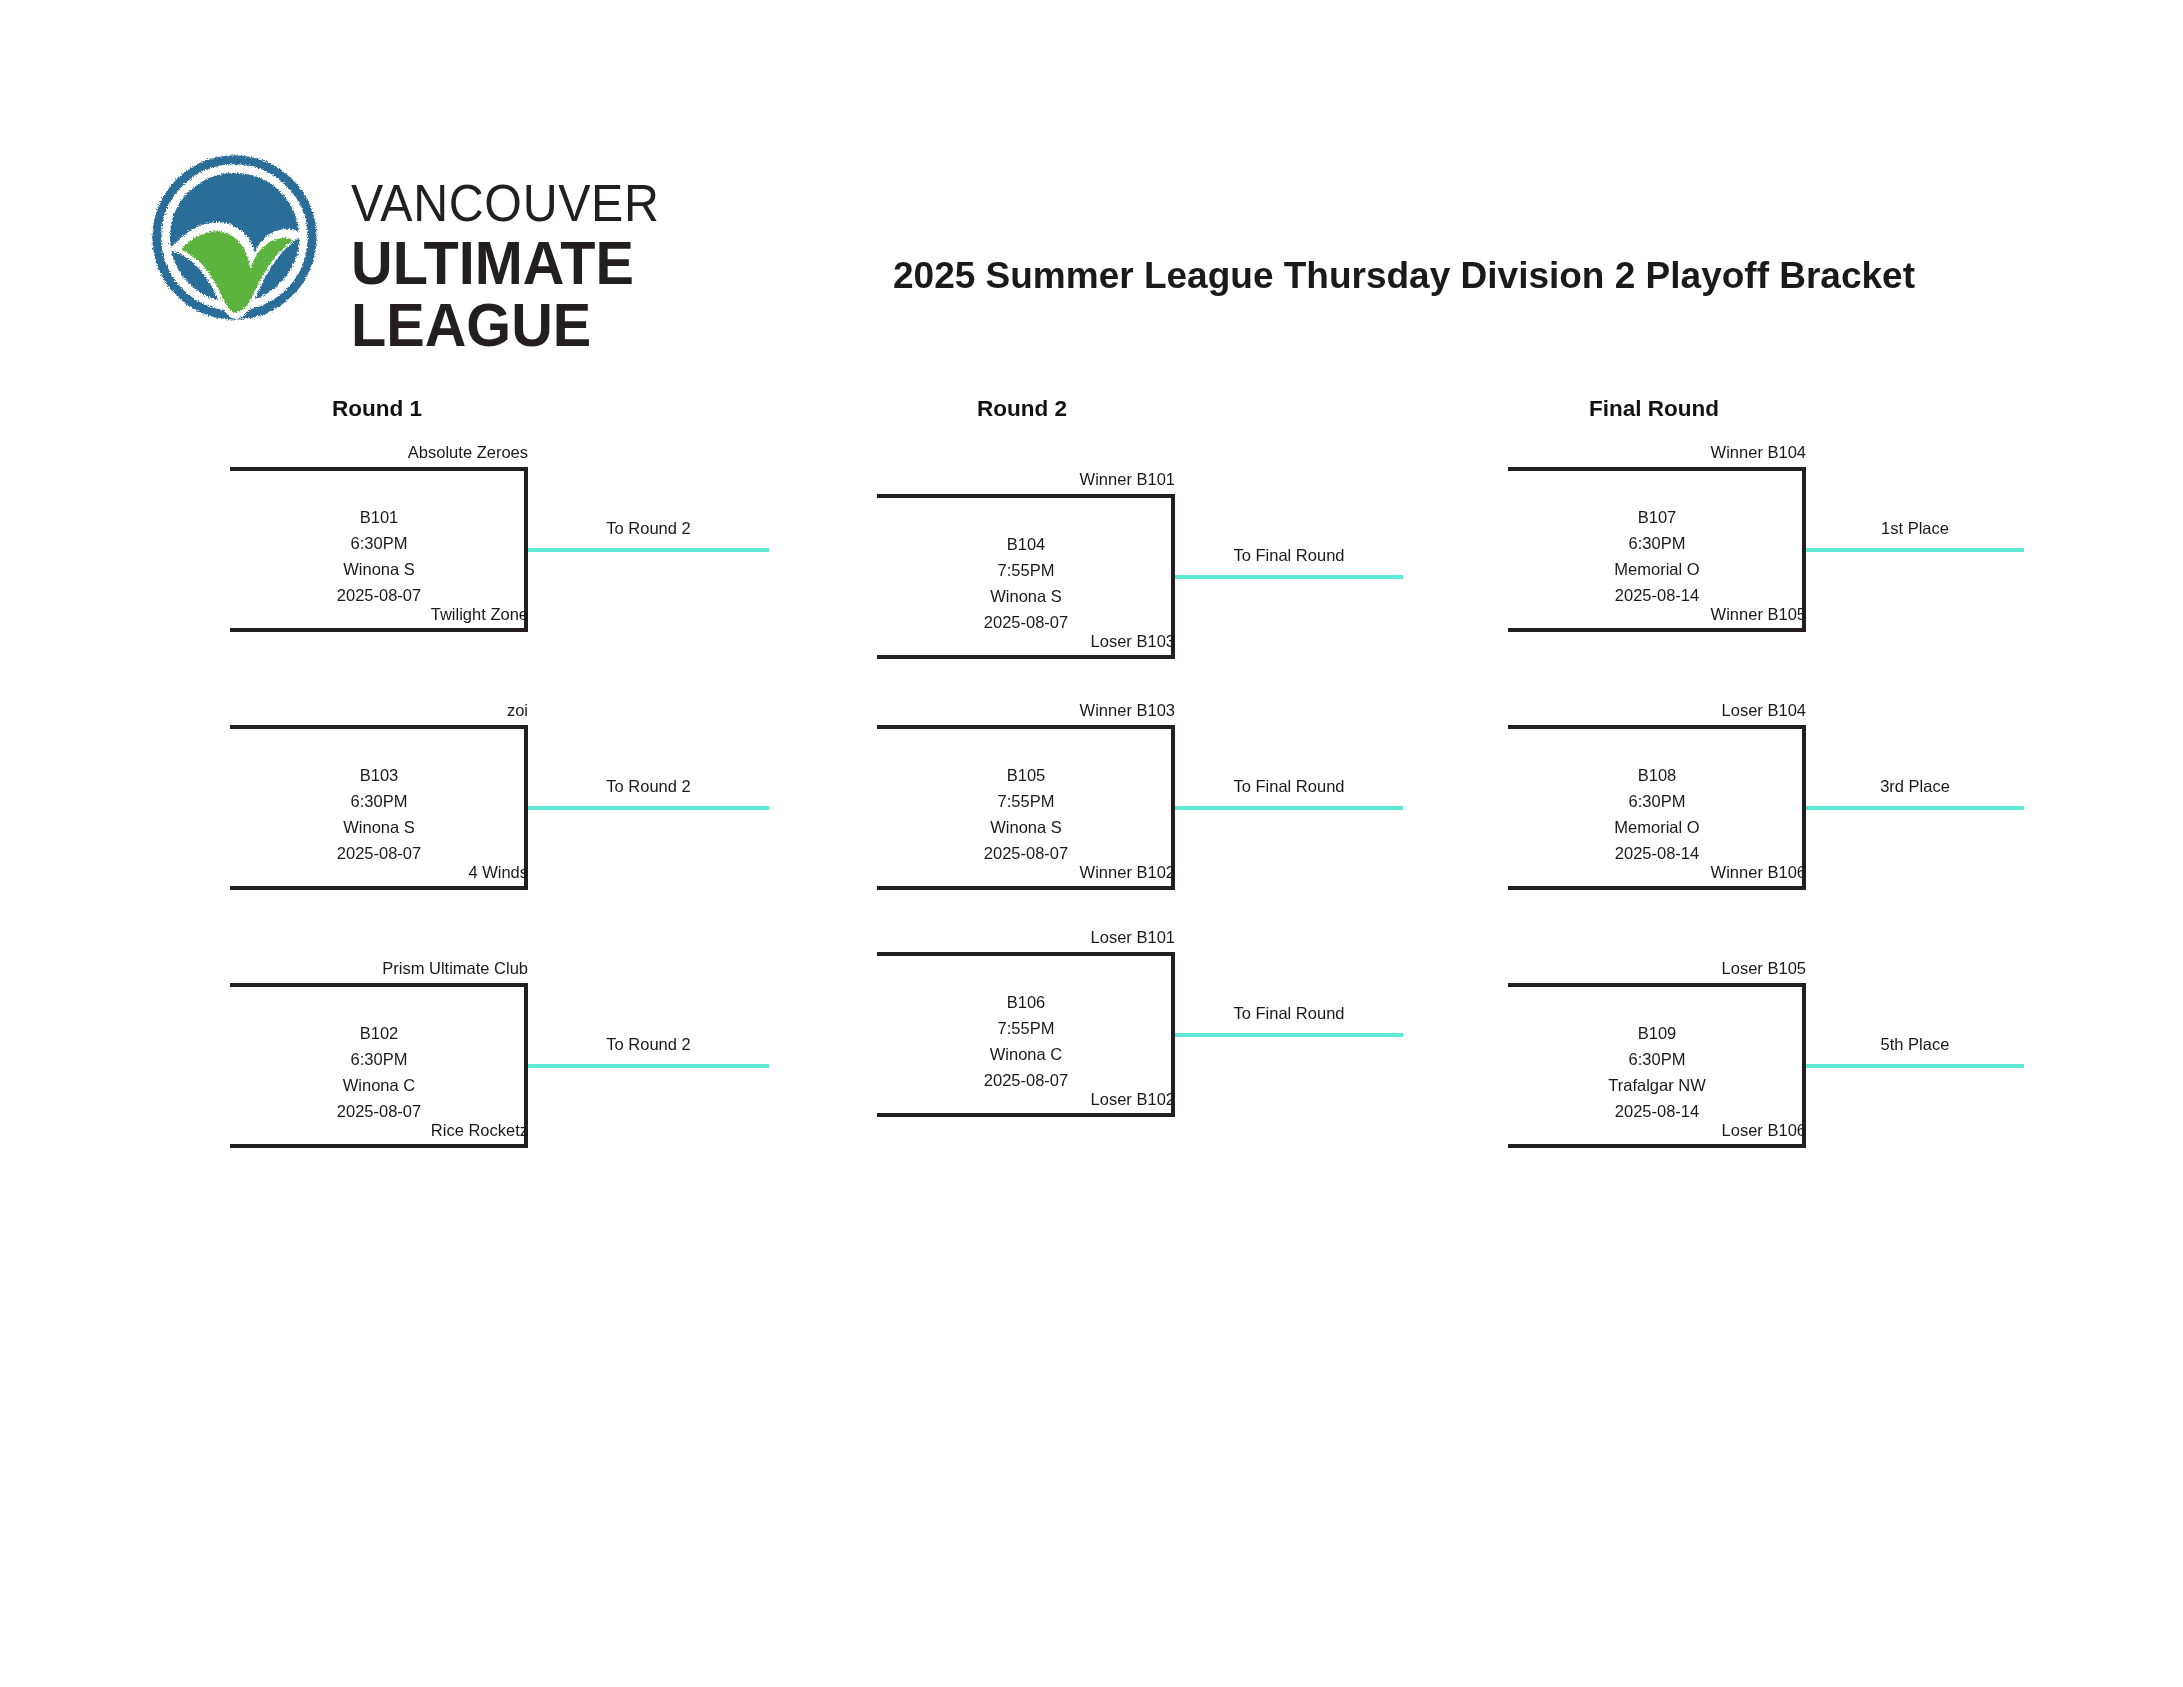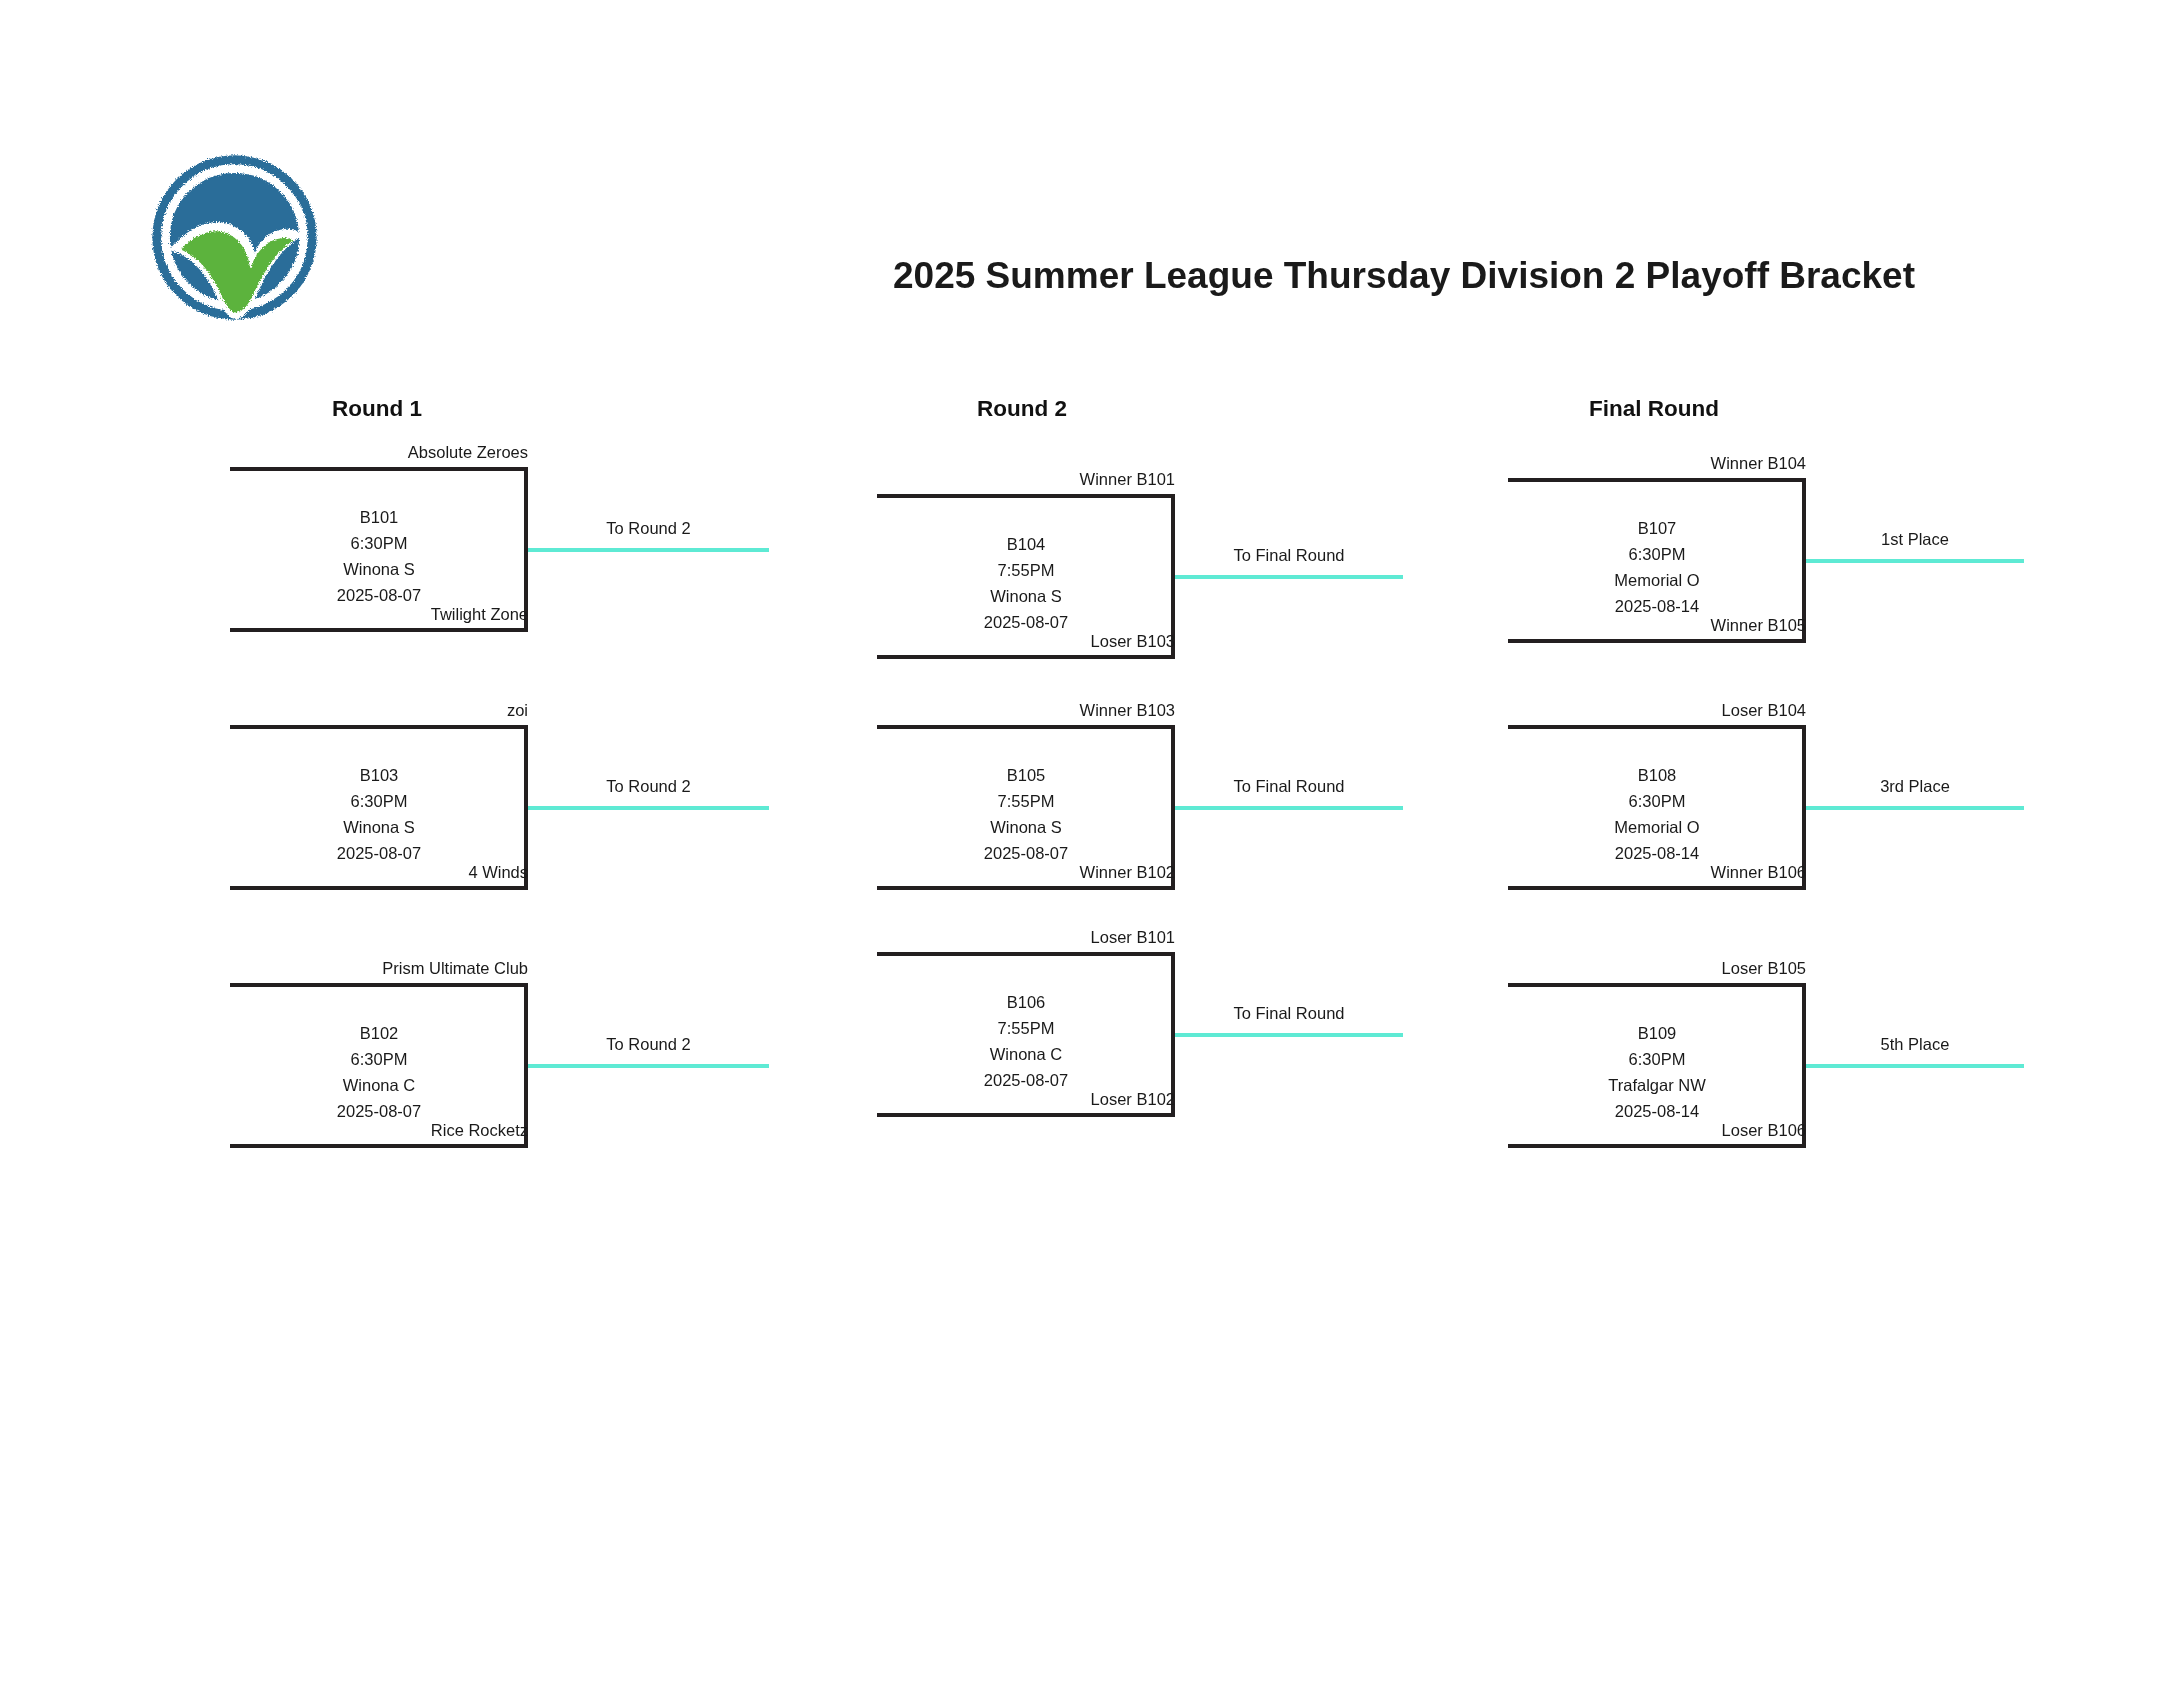--- a/index.html
+++ b/index.html
@@ -179,20 +179,24 @@
                    C205 140 182 172 166 208 C152 240 142 252 131 252
                    C120 252 112 240 100 214 C84 180 62 156 30 148 Z" fill="#ffffff"></path>
           <path d="M48 147 C72 122 100 112 124 126 C143 137 150 158 153 176
                    C160 152 178 132 200 130 C208 129 214 131 217 134
                    C194 148 176 176 162 206 C150 232 141 242 132 242
                    C123 242 116 232 106 210 C92 180 74 158 48 147 Z" fill="#5cb33c"></path>
         </g>
       </svg>
     </div>
 
+    <div class="logo-text">
+      <div class="logo-line1">VANCOUVER</div>
+      <div class="logo-line2">ULTIMATE LEAGUE</div>
+    </div>
   </div>
 
   <div class="doc-title">2025 Summer League Thursday Division 2 Playoff Bracket</div>
 </div>
 
 <div class="bracket">
 
   <div class="round-header" style="left:228px; top:396px; width:298px;">Round 1</div>
   <div class="round-header" style="left:873px; top:396px; width:298px;">Round 2</div>
   <div class="round-header" style="left:1505px; top:396px; width:298px;">Final Round</div>
@@ -292,21 +296,21 @@
       <div>7:55PM</div>
       <div>Winona C</div>
       <div>2025-08-07</div>
     </div>
     <div class="slot away">Loser B102</div>
     <div class="connector" style="width:228px;">
       <div class="connector-label">To Final Round</div>
     </div>
   </div>
 
-  <div class="match" style="left:1508px; top:478px;">
+  <div class="match" style="left:1508px; top:467px;">
     <div class="rail top"></div>
     <div class="rail bottom"></div>
     <div class="spine"></div>
     <div class="slot home">Winner B104</div>
     <div class="info">
       <div>B107</div>
       <div>6:30PM</div>
       <div>Memorial O</div>
       <div>2025-08-14</div>
     </div>

